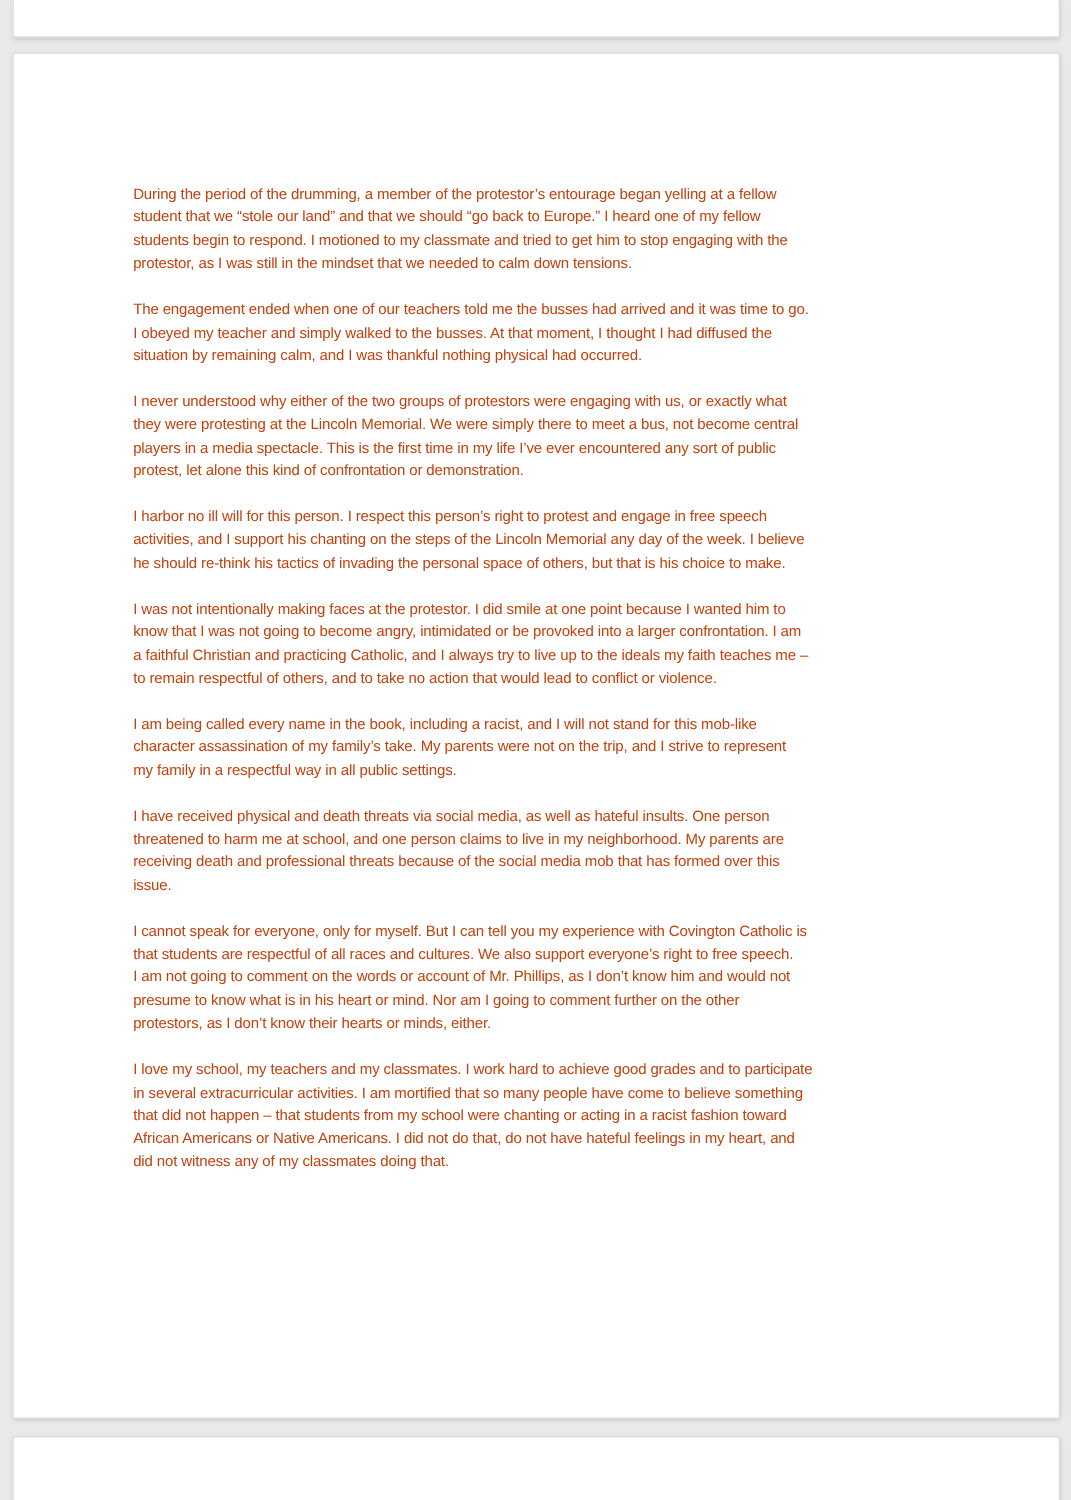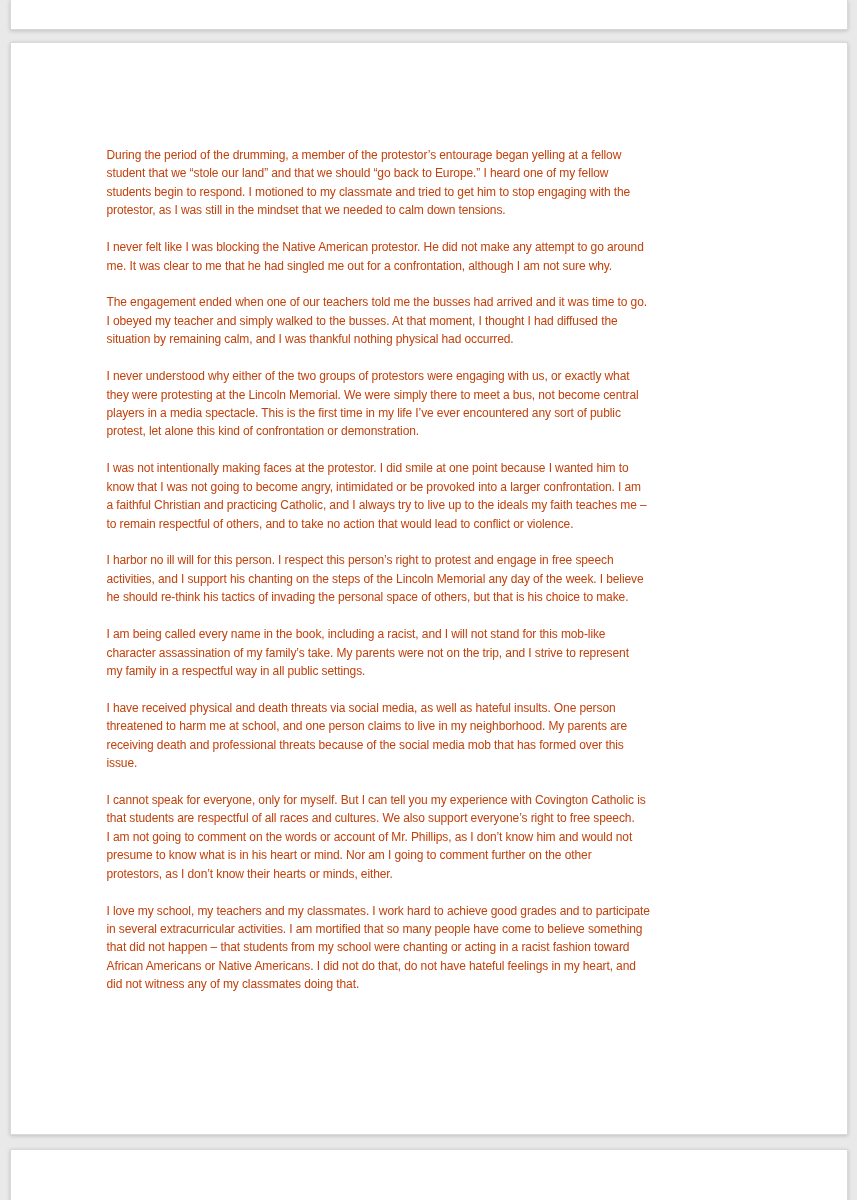--- a/index.html
+++ b/index.html
@@ -55,36 +55,34 @@
 <div class="viewport">
 
   <div class="page page-prev"></div>
 
   <div class="page page-main">
     <div class="text-block">
       <p>During the period of the drumming, a member of the protestor’s entourage began yelling at a fellow
 student that we “stole our land” and that we should “go back to Europe.” I heard one of my fellow
 students begin to respond. I motioned to my classmate and tried to get him to stop engaging with the
 protestor, as I was still in the mindset that we needed to calm down tensions.</p>
-      <p>I never felt like I was blocking the Native American protestor. He did not make any attempt to go around
-me. It was clear to me that he had singled me out for a confrontation, although I am not sure why.</p>
       <p>The engagement ended when one of our teachers told me the busses had arrived and it was time to go.
 I obeyed my teacher and simply walked to the busses. At that moment, I thought I had diffused the
 situation by remaining calm, and I was thankful nothing physical had occurred.</p>
       <p>I never understood why either of the two groups of protestors were engaging with us, or exactly what
 they were protesting at the Lincoln Memorial. We were simply there to meet a bus, not become central
 players in a media spectacle. This is the first time in my life I’ve ever encountered any sort of public
 protest, let alone this kind of confrontation or demonstration.</p>
+      <p>I harbor no ill will for this person. I respect this person’s right to protest and engage in free speech
+activities, and I support his chanting on the steps of the Lincoln Memorial any day of the week. I believe
+he should re-think his tactics of invading the personal space of others, but that is his choice to make.</p>
       <p>I was not intentionally making faces at the protestor. I did smile at one point because I wanted him to
 know that I was not going to become angry, intimidated or be provoked into a larger confrontation. I am
 a faithful Christian and practicing Catholic, and I always try to live up to the ideals my faith teaches me –
 to remain respectful of others, and to take no action that would lead to conflict or violence.</p>
-      <p>I harbor no ill will for this person. I respect this person’s right to protest and engage in free speech
-activities, and I support his chanting on the steps of the Lincoln Memorial any day of the week. I believe
-he should re-think his tactics of invading the personal space of others, but that is his choice to make.</p>
       <p>I am being called every name in the book, including a racist, and I will not stand for this mob-like
 character assassination of my family’s take. My parents were not on the trip, and I strive to represent
 my family in a respectful way in all public settings.</p>
       <p>I have received physical and death threats via social media, as well as hateful insults. One person
 threatened to harm me at school, and one person claims to live in my neighborhood. My parents are
 receiving death and professional threats because of the social media mob that has formed over this
 issue.</p>
       <p>I cannot speak for everyone, only for myself. But I can tell you my experience with Covington Catholic is
 that students are respectful of all races and cultures. We also support everyone’s right to free speech.
 I am not going to comment on the words or account of Mr. Phillips, as I don’t know him and would not

